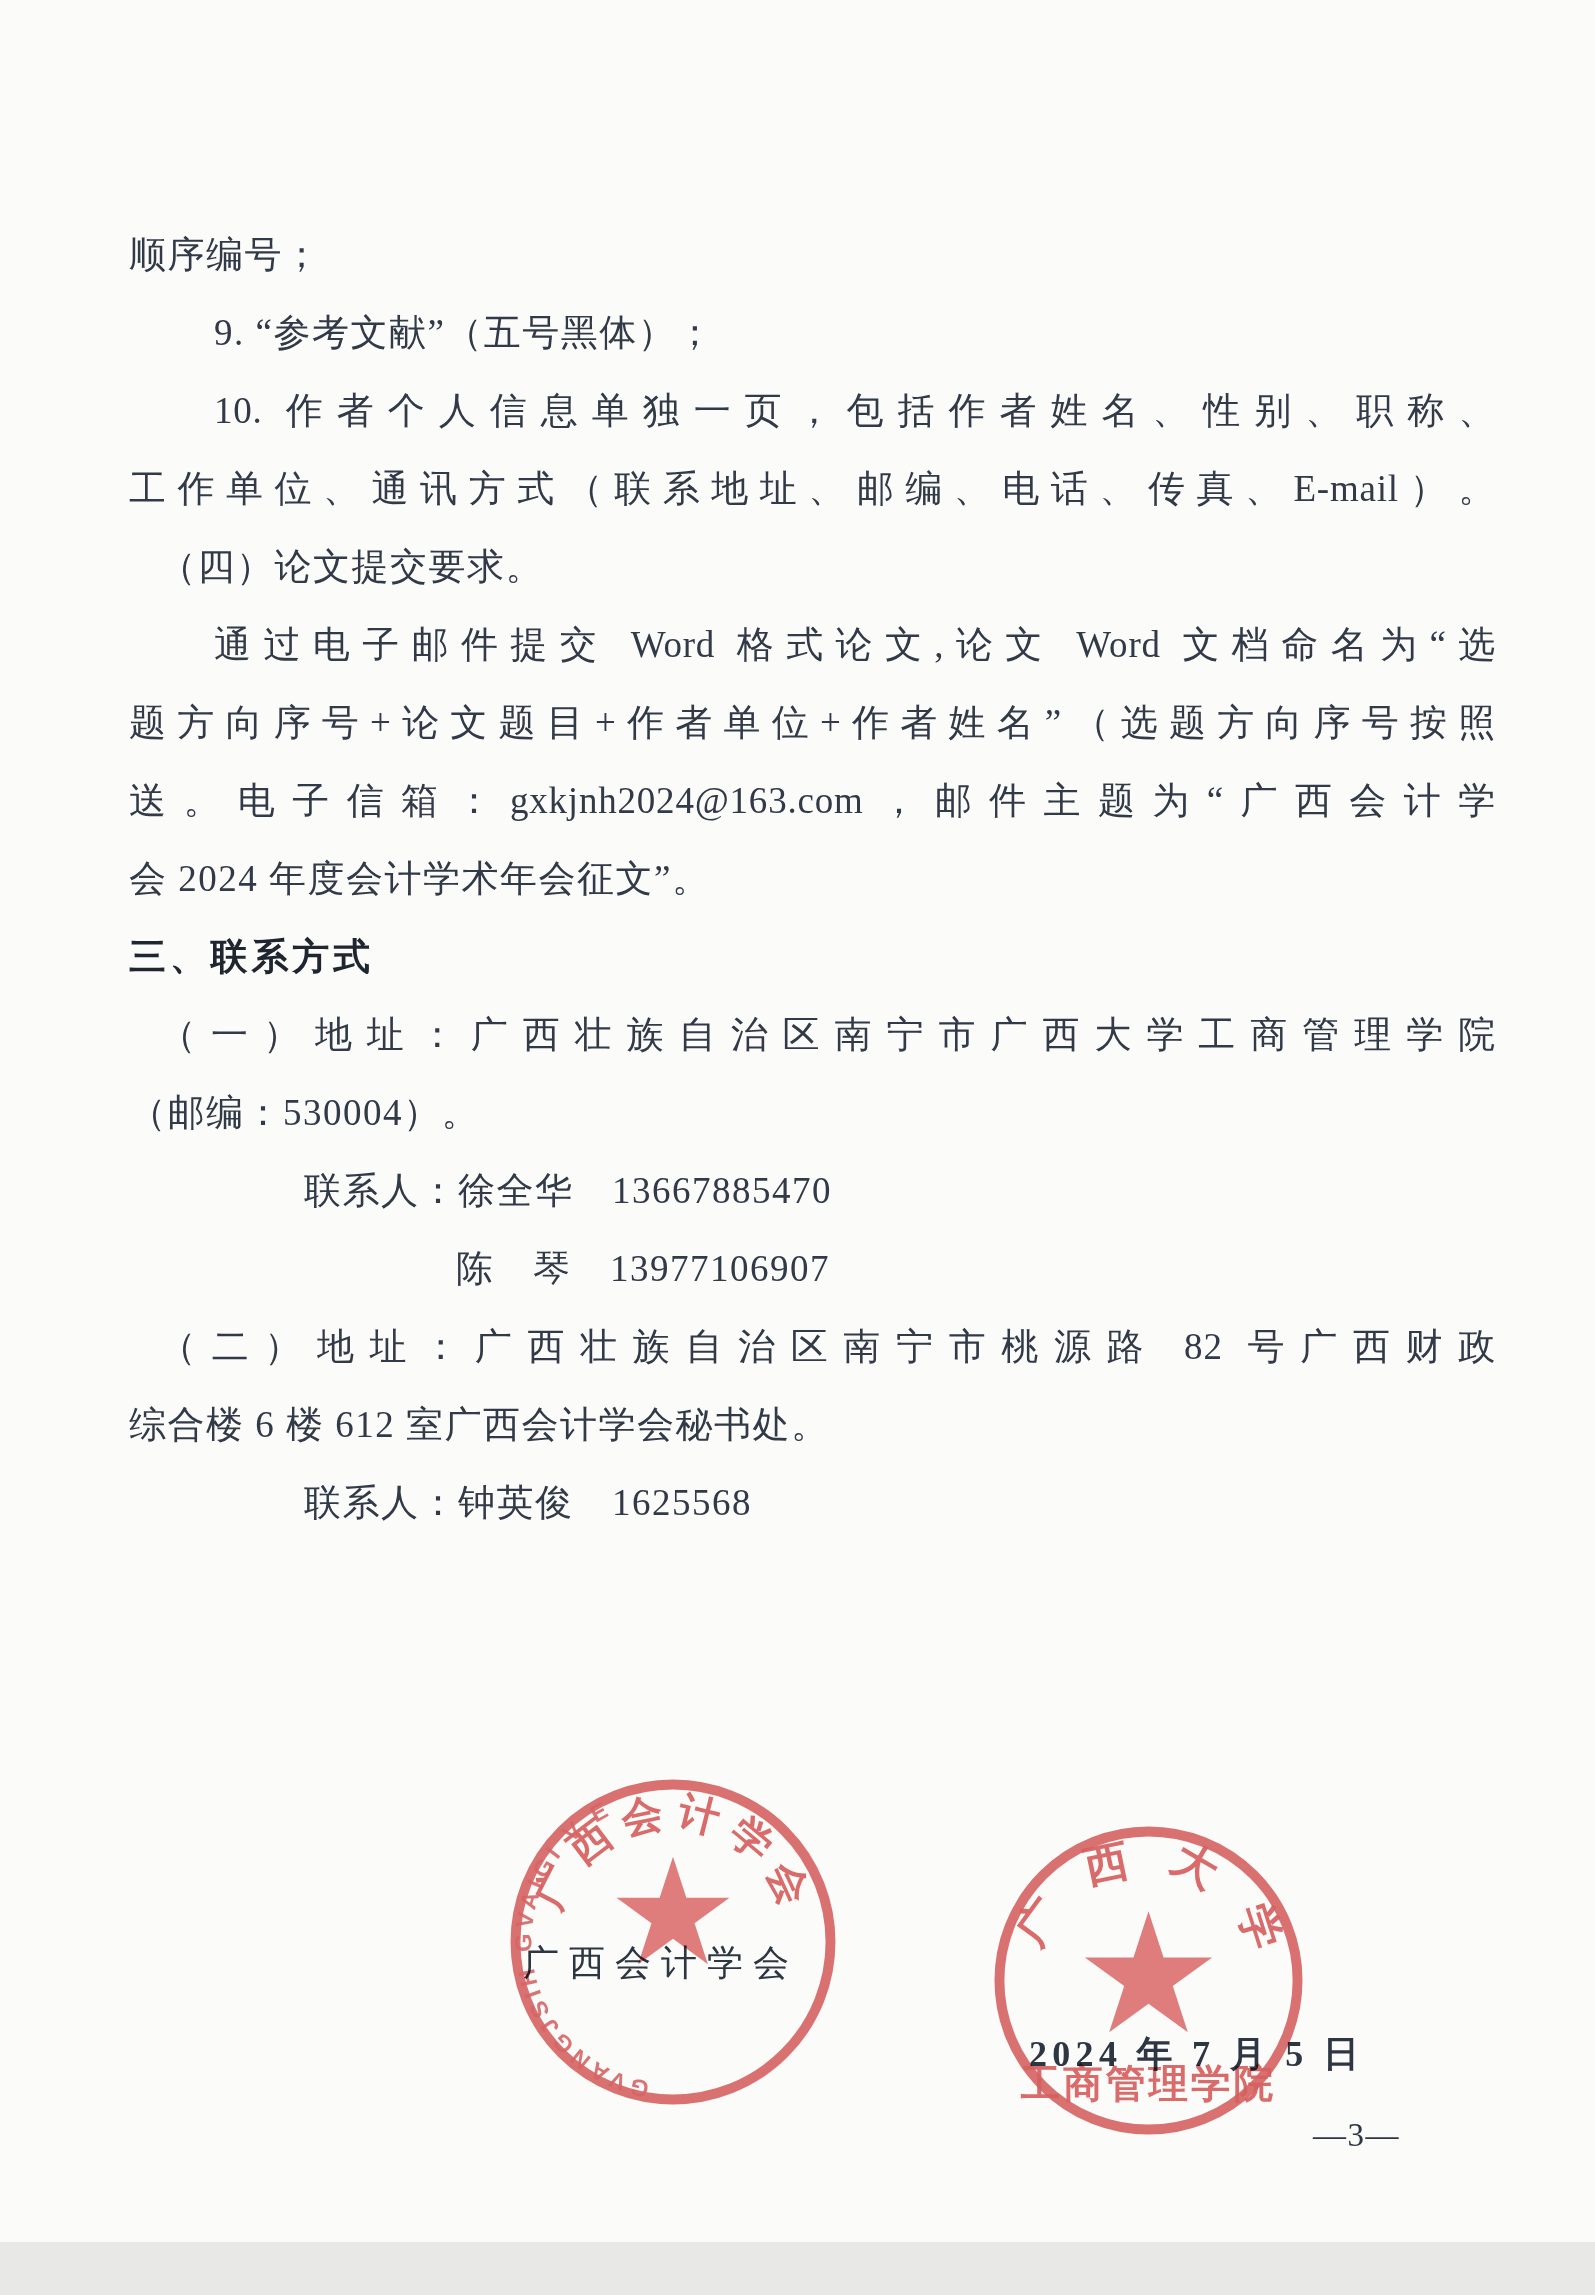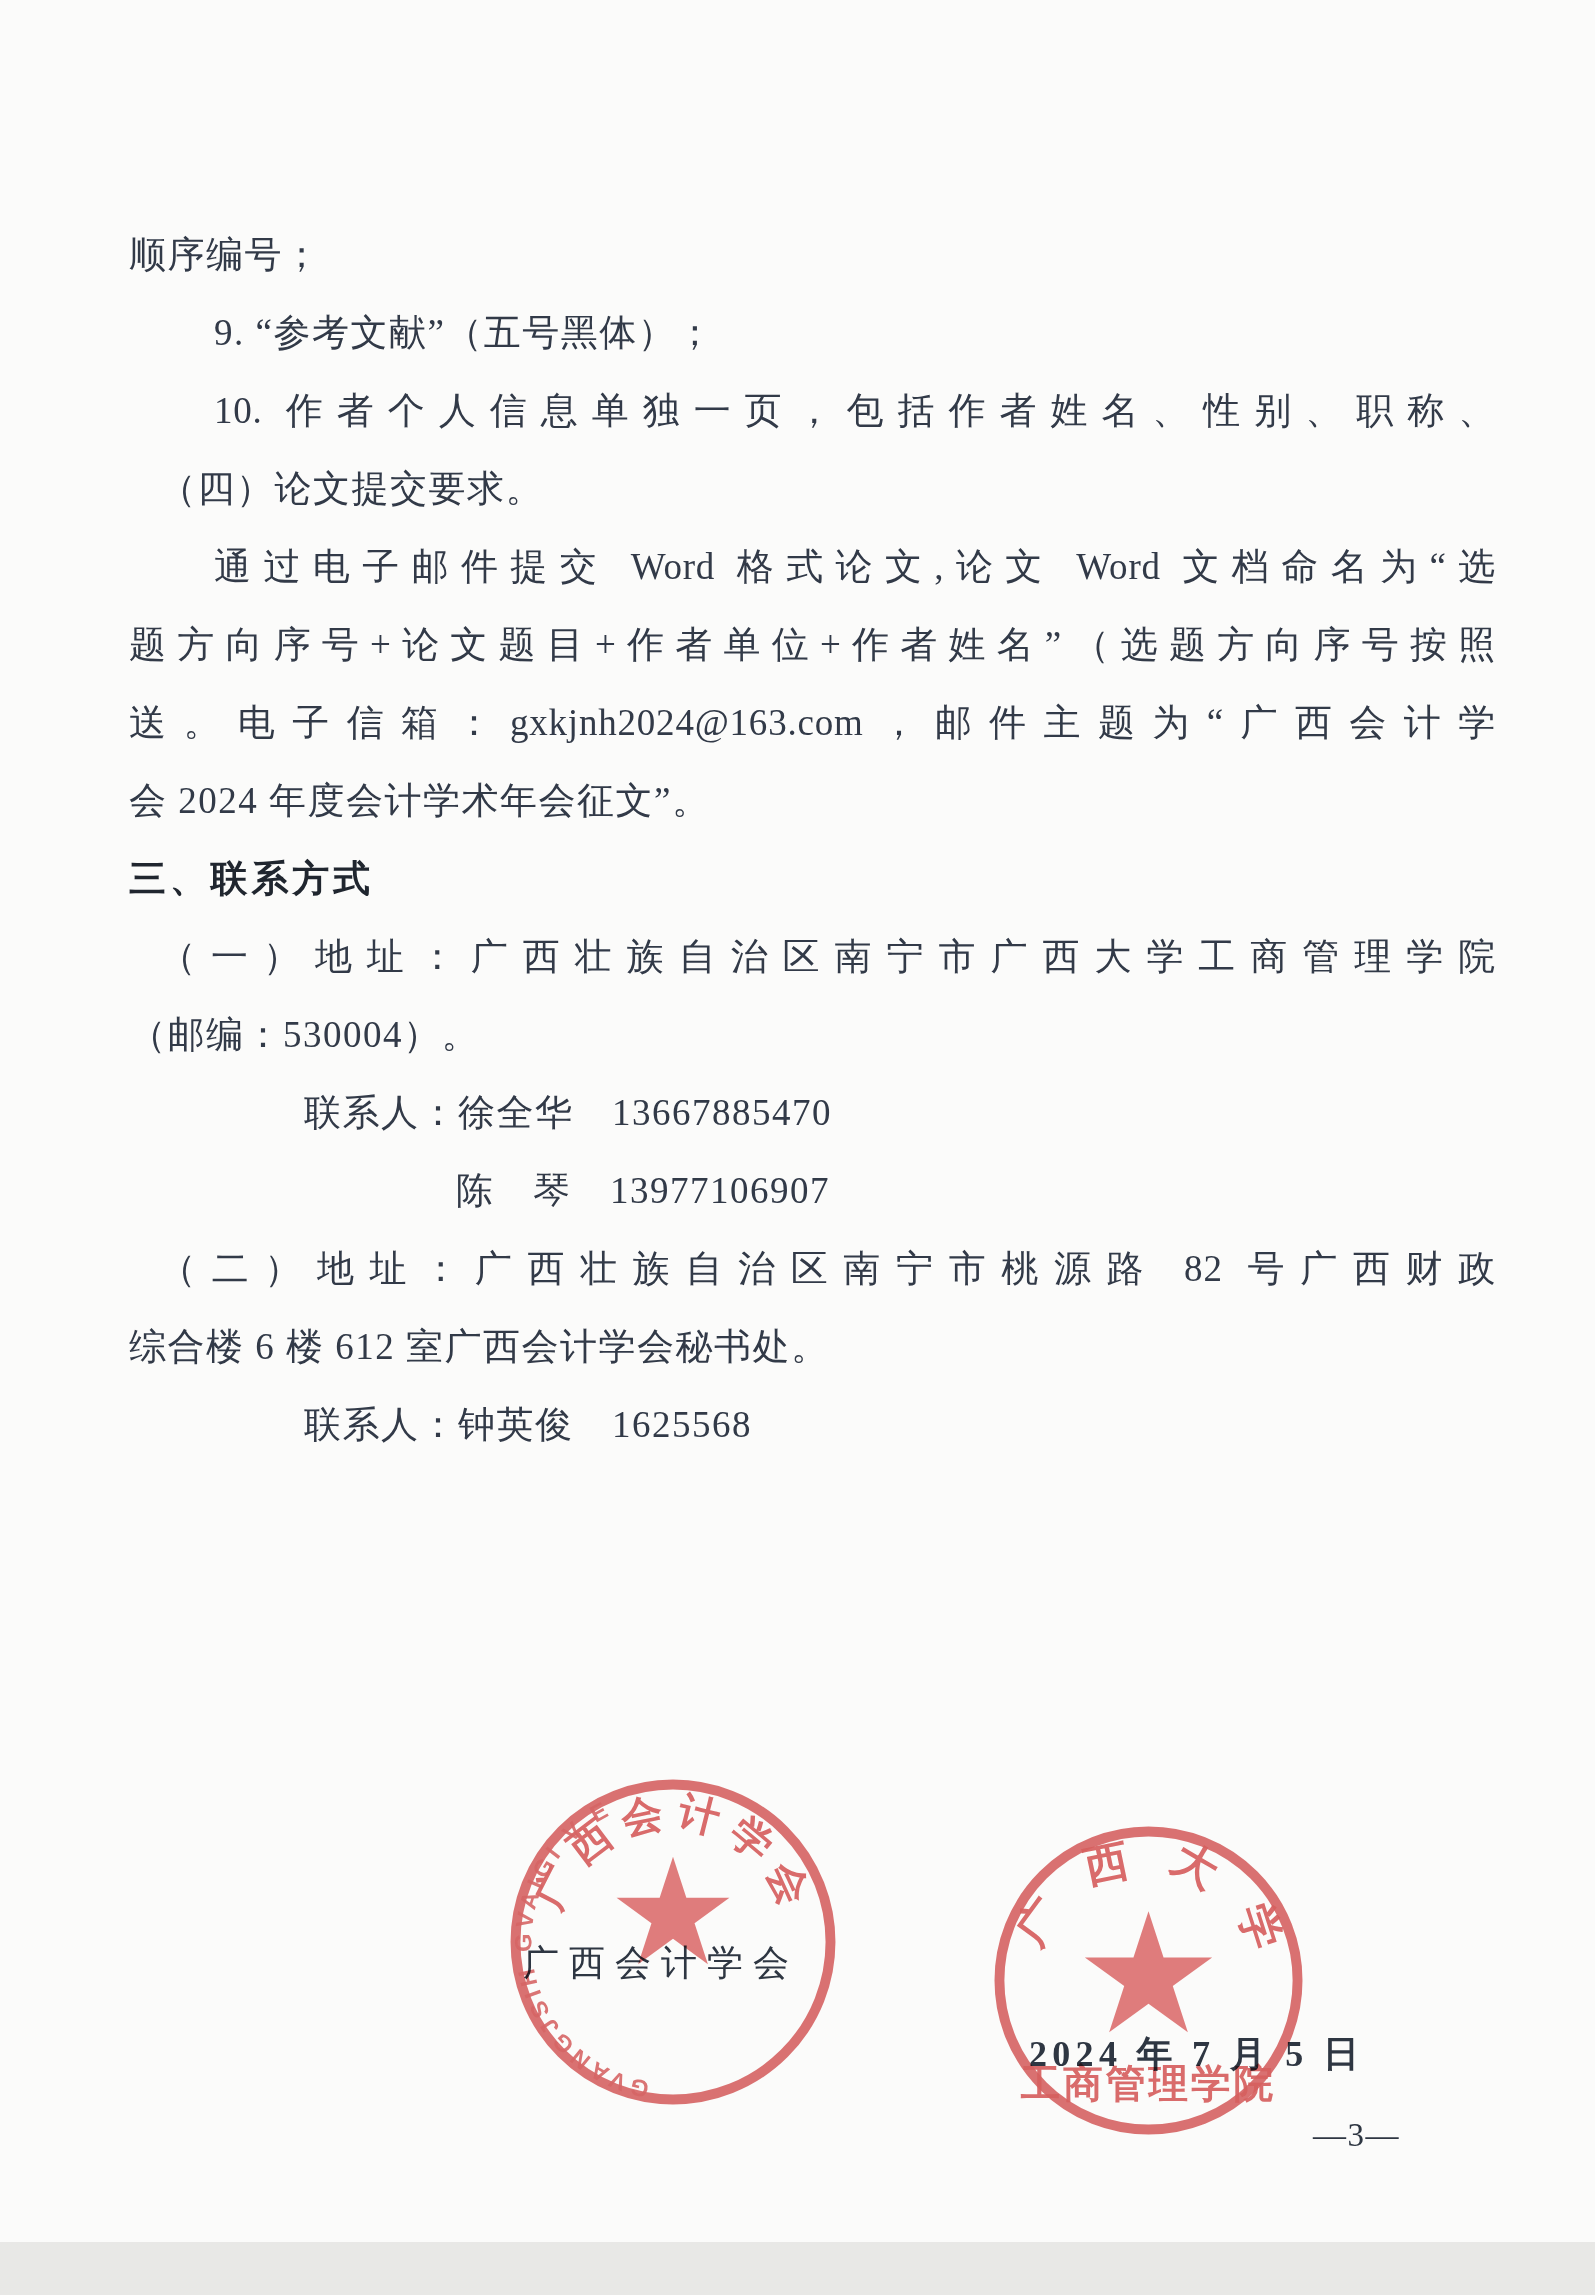--- a/index.html
+++ b/index.html
@@ -51,20 +51,21 @@
 </style>
 </head>
 <body>
 
 <div class="page">
 
   <div class="body-text">
     <div class="ln">顺序编号；</div>
     <div class="ln ind-p">9. “参考文献”（五号黑体）；</div>
     <div class="ln ind-p fill">10. 作者个人信息单独一页，包括作者姓名、性别、职称、</div>
+    <div class="ln fill">工作单位、通讯方式（联系地址、邮编、电话、传真、E-mail）。</div>
     <div class="ln ind-b">（四）论文提交要求。</div>
     <div class="ln ind-p fill">通过电子邮件提交 Word 格式论文,论文 Word 文档命名为“选</div>
     <div class="ln fill">题方向序号+论文题目+作者单位+作者姓名”（选题方向序号按照</div>
     <div class="ln fill">送。电子信箱：gxkjnh2024@163.com，邮件主题为“广西会计学</div>
     <div class="ln">会 2024 年度会计学术年会征文”。</div>
     <div class="ln heading">三、联系方式</div>
     <div class="ln ind-b fill">（一）地址：广西壮族自治区南宁市广西大学工商管理学院</div>
     <div class="ln">（邮编：530004）。</div>
     <div class="ln ind-c1">联系人：徐全华　13667885470</div>
     <div class="ln ind-c2">陈　琴　13977106907</div>

